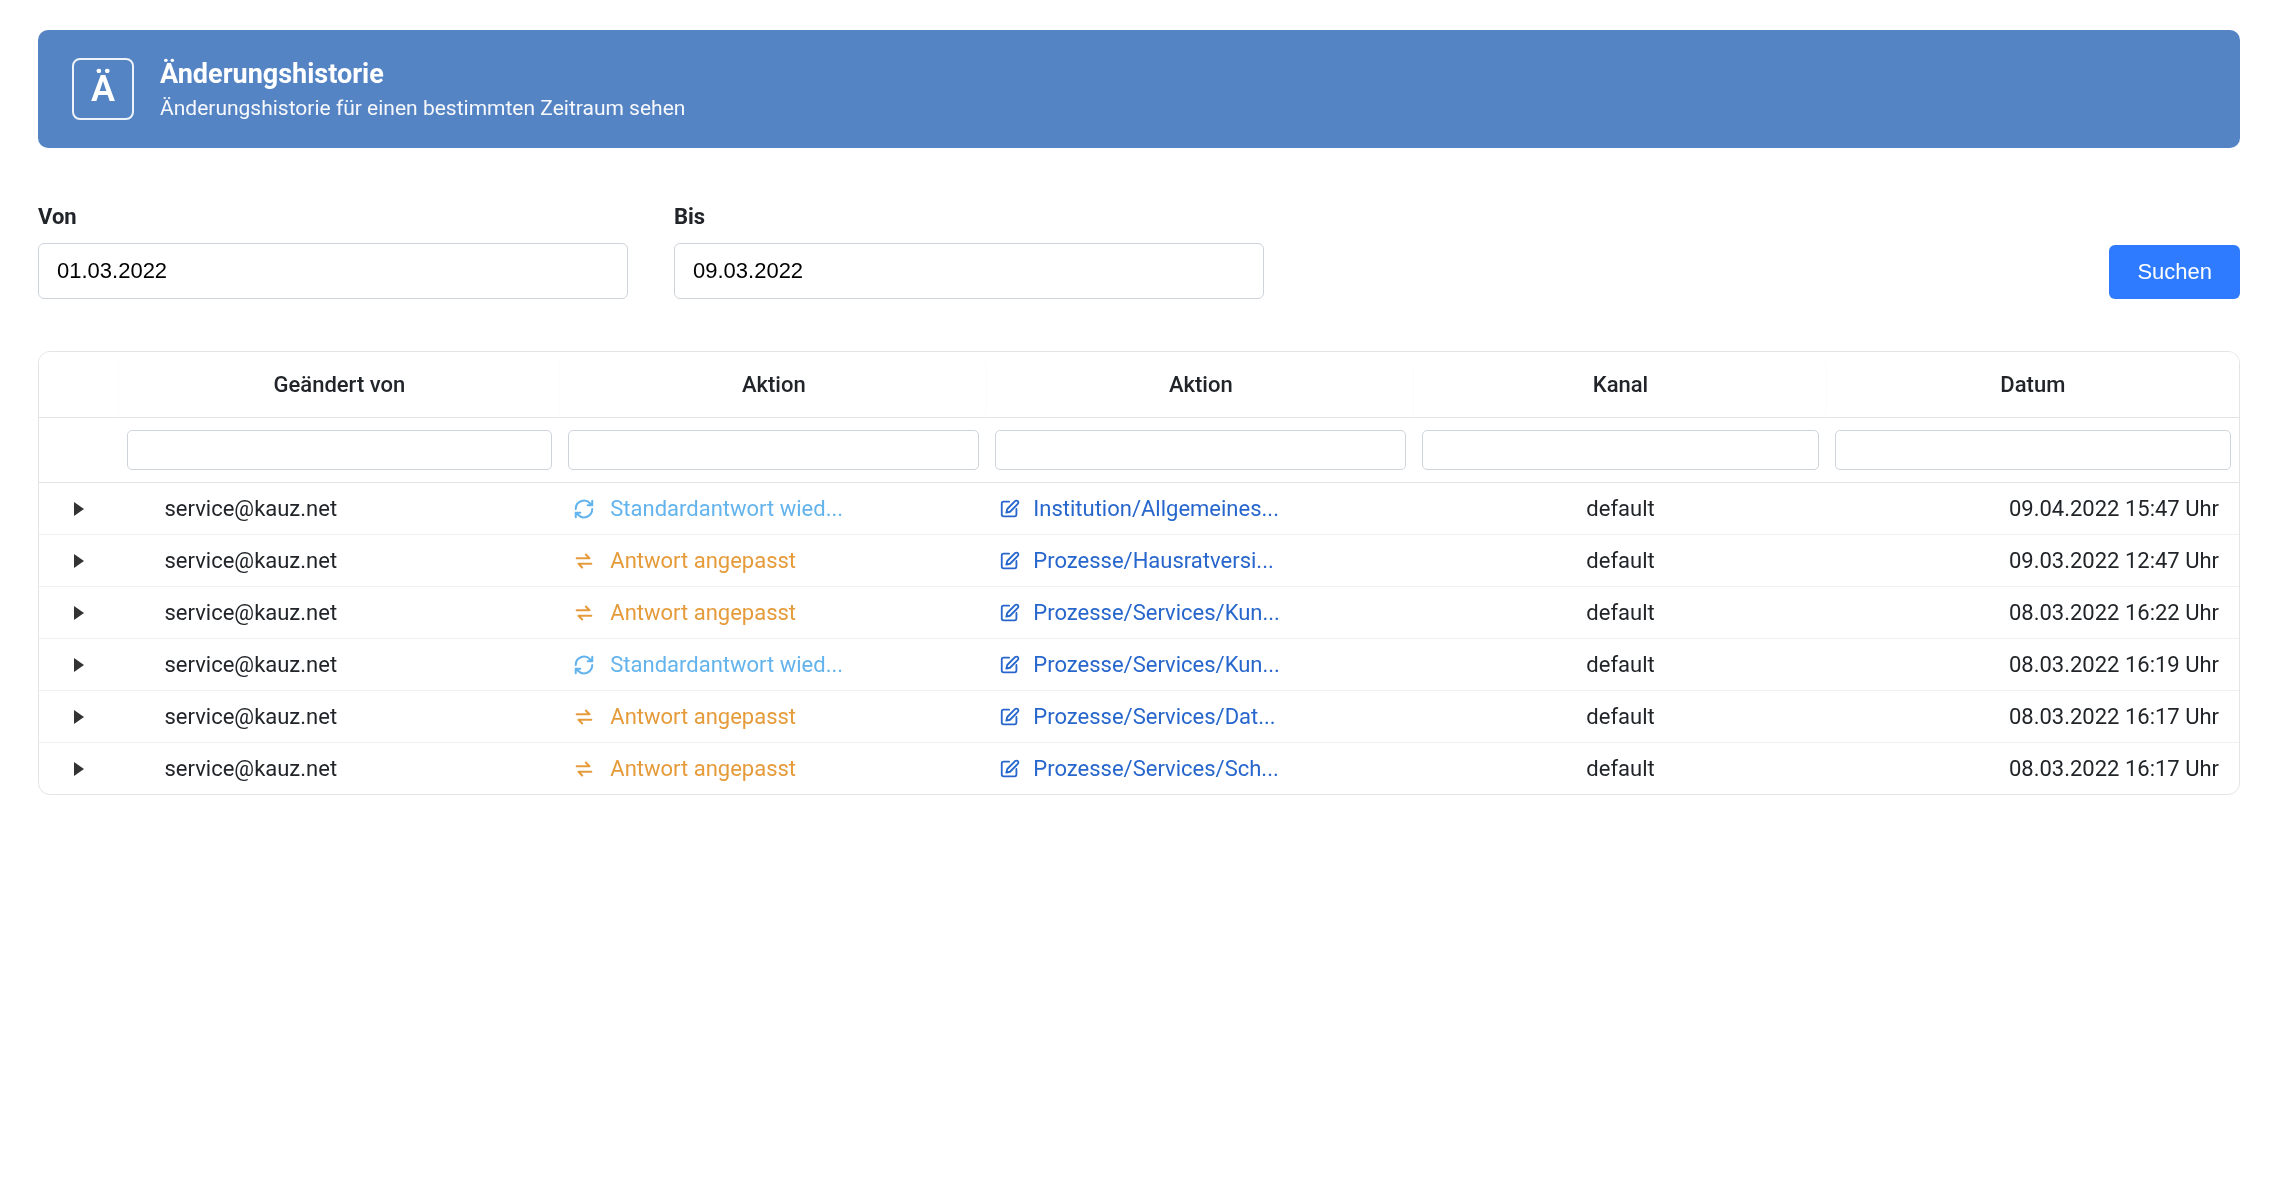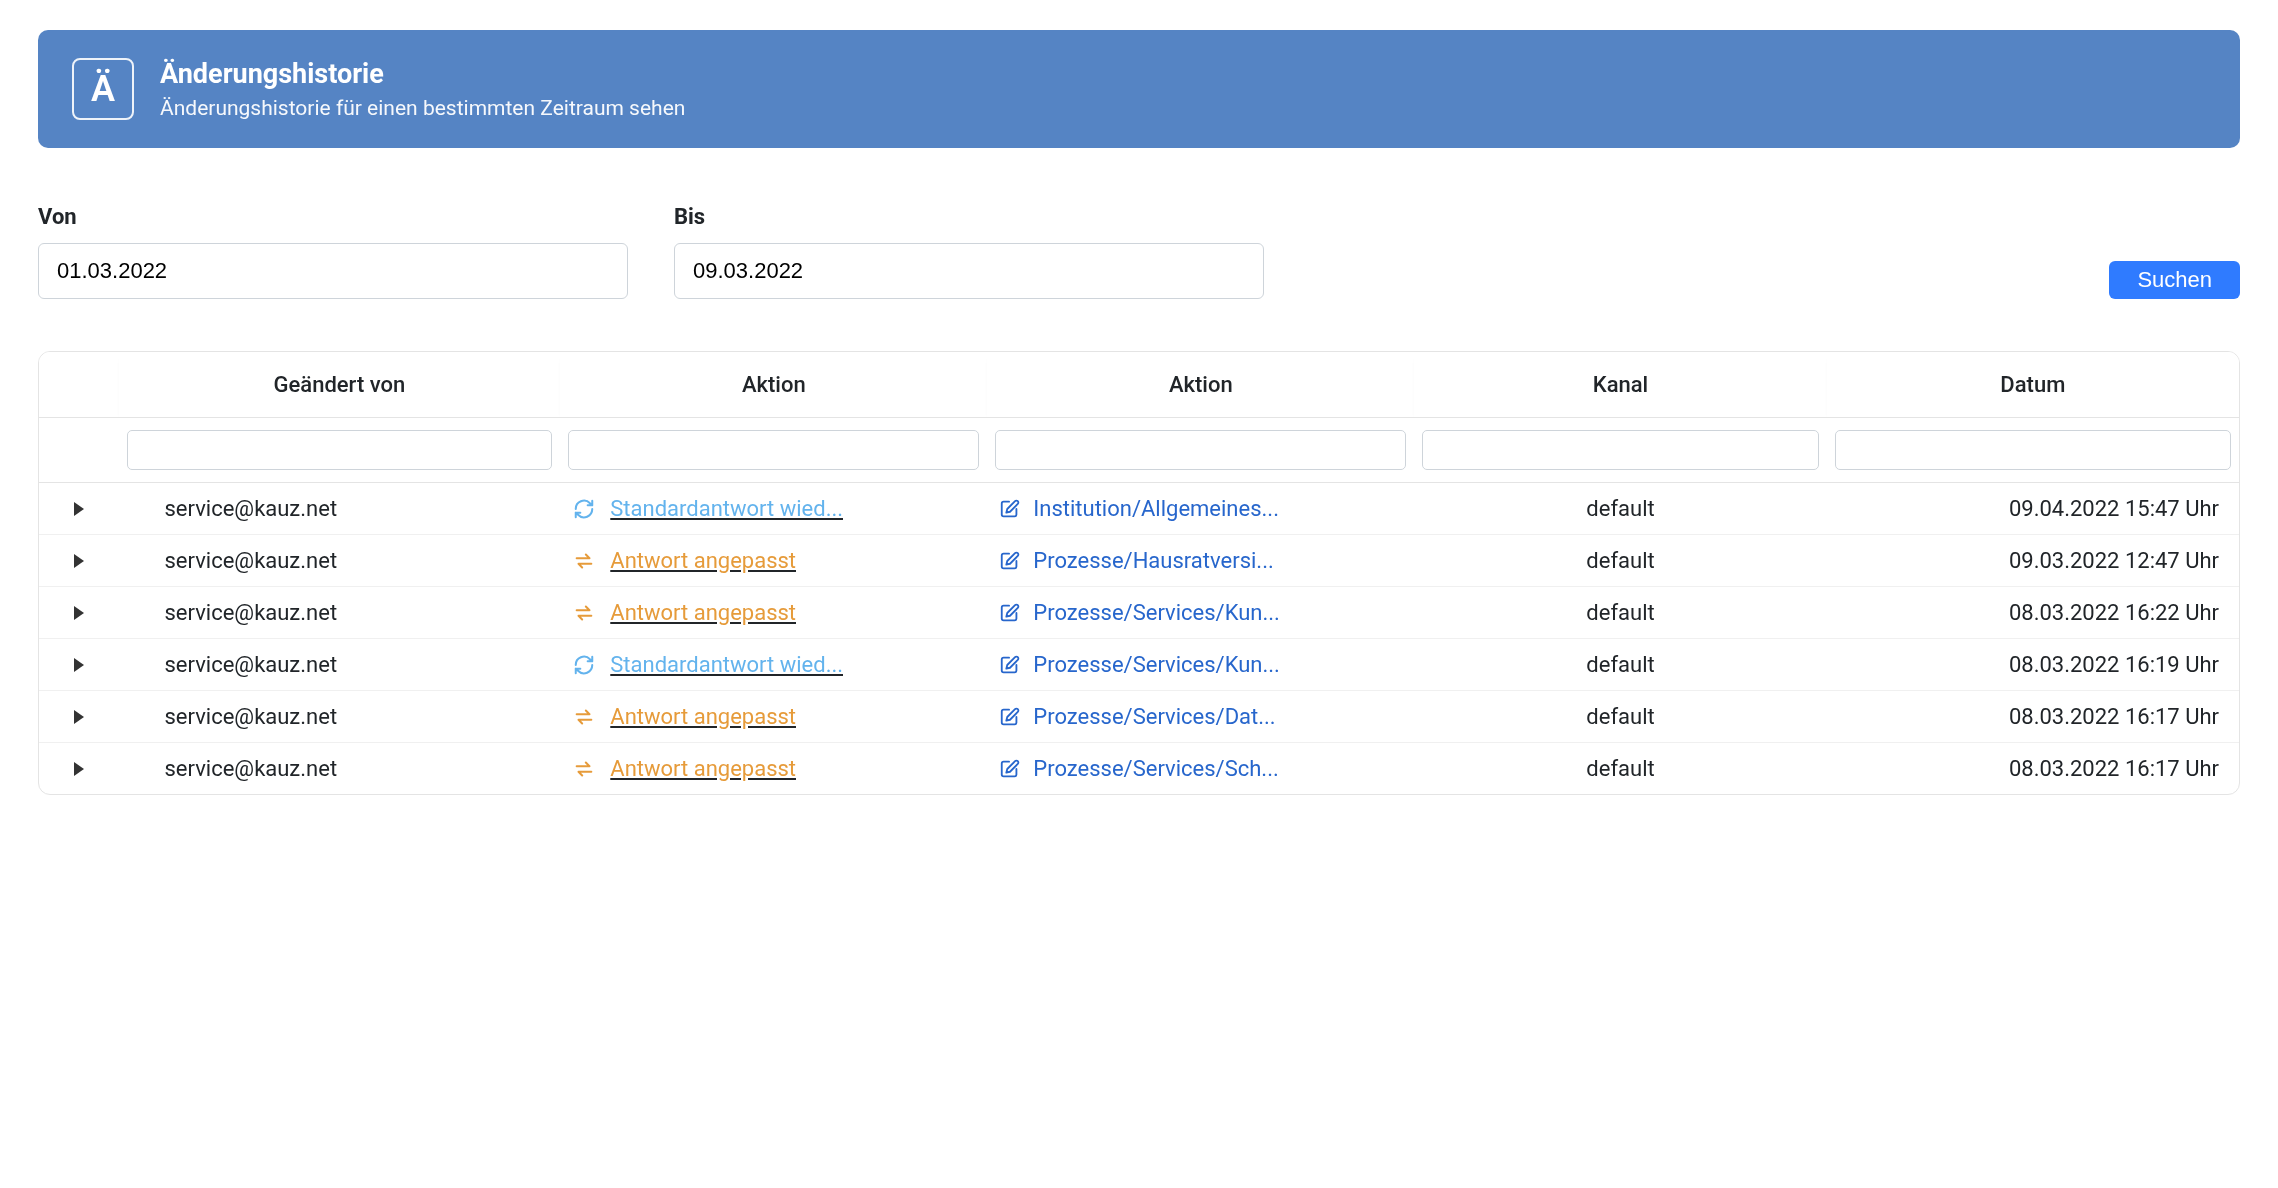--- a/index.html
+++ b/index.html
@@ -68,21 +68,21 @@
     color: #000000;
   }
   .search-btn-wrap {
     margin-left: auto;
   }
   .search-btn {
     background: #2f7bff;
     border: none;
     color: #fff;
     font-size: 22px;
-    height: 38px;
+    height: 54px;
     padding: 0 28px;
     border-radius: 6px;
     cursor: pointer;
   }
   .table-wrap {
     border: 1px solid #e4e4e4;
     border-radius: 12px;
     overflow: hidden;
   }
   table {
@@ -117,21 +117,21 @@
     font-size: 22px;
     vertical-align: middle;
     border-bottom: 1px solid #f0f0f0;
     white-space: nowrap;
     overflow: hidden;
     text-overflow: ellipsis;
   }
   tbody tr:last-child td { border-bottom: none; }
   .col-expand { width: 54px; text-align: center; }
   .col-user   { width: 280px; padding-left: 46px !important; }
-  .col-action { width: 280px; text-decoration: underline; }
+  .col-action { width: 280px; }
   .col-topic  { width: 280px; }
   .col-channel{ width: 280px; text-align: center; }
   .col-date   { width: 270px; padding-right: 20px !important; text-align: right !important; }
   .expand-caret {
     display: inline-block;
     width: 0; height: 0;
     border-top: 7px solid transparent;
     border-bottom: 7px solid transparent;
     border-left: 10px solid #333;
     cursor: pointer;

